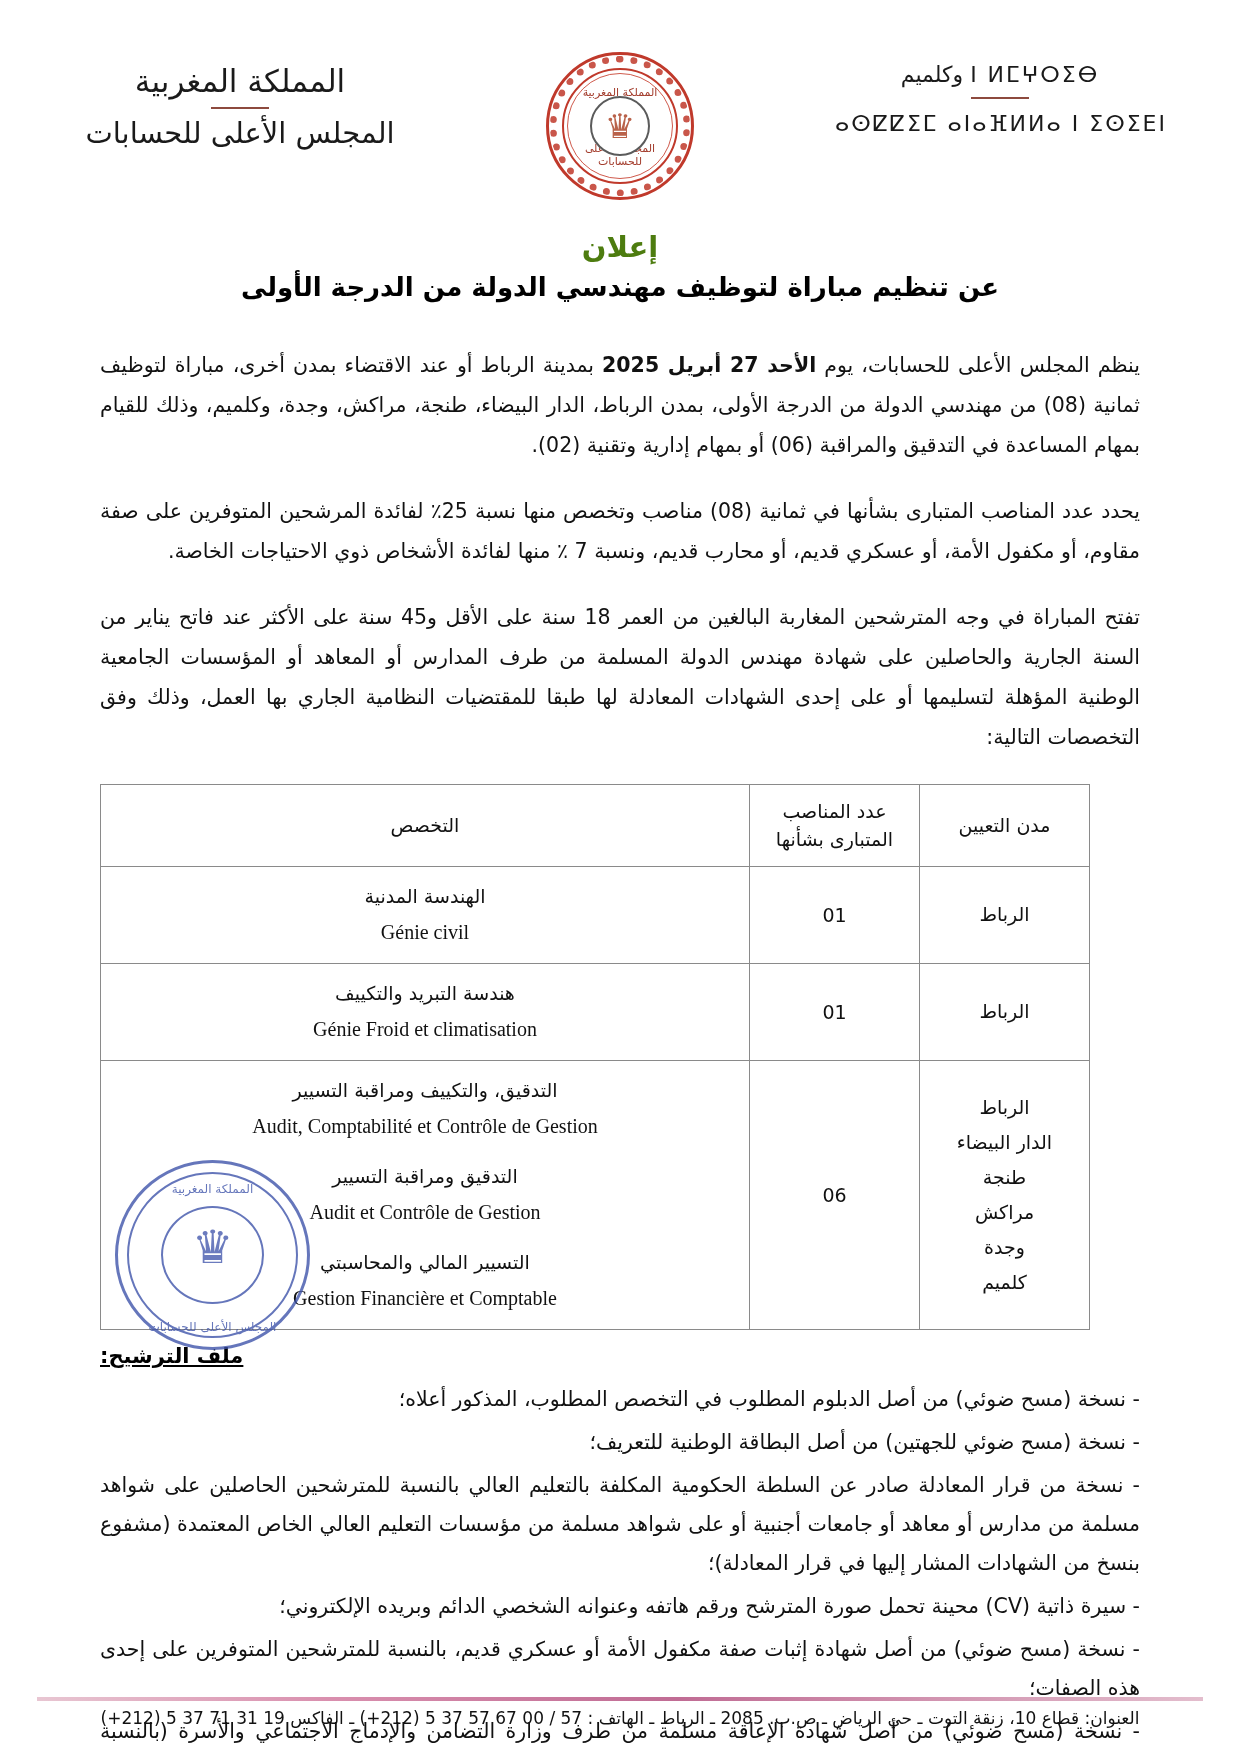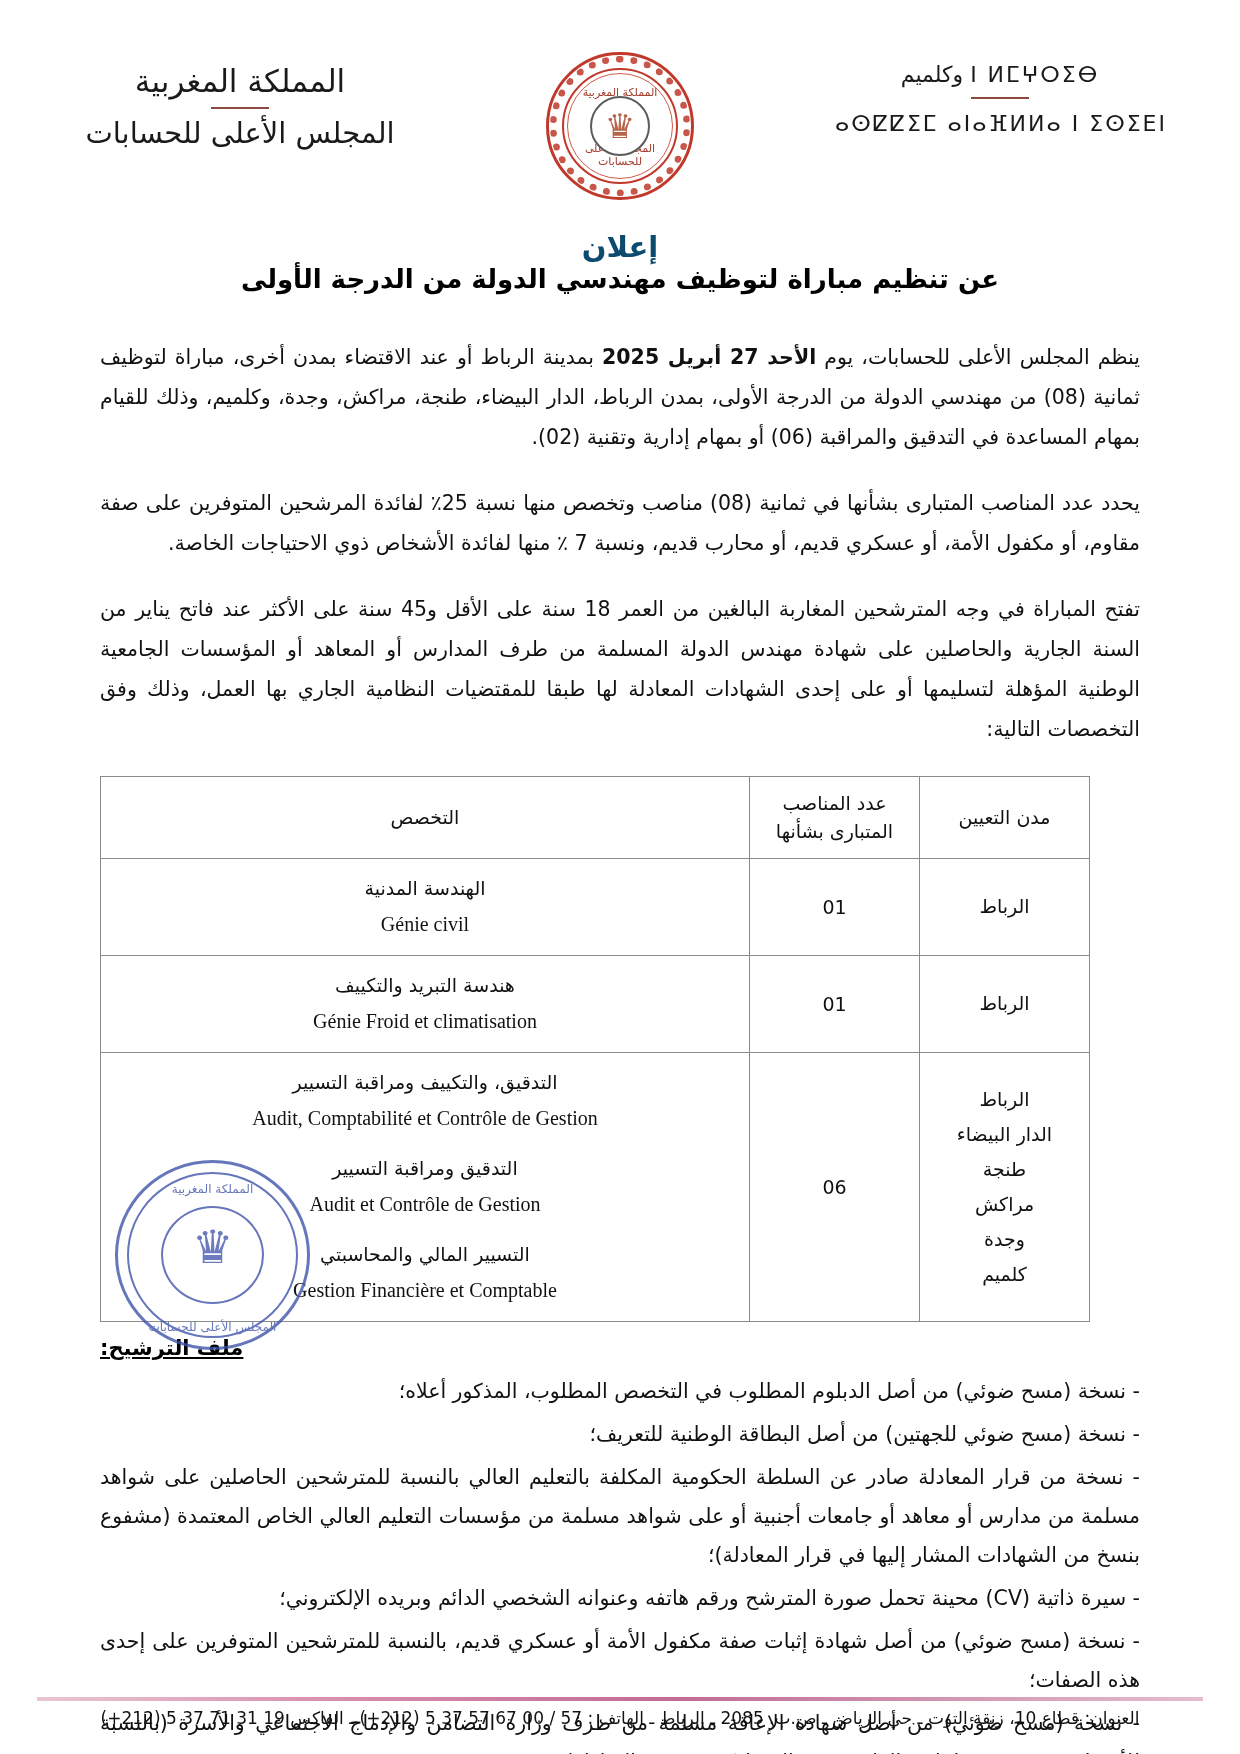--- a/index.html
+++ b/index.html
@@ -127,22 +127,22 @@
   .seal-arc-bottom { bottom: 10px; }
 
   
   .title-block {
     text-align: center;
     margin-top: 30px;
   }
   .doc-title {
     font-size: 29px;
     font-weight: bold;
-    color: #0c4a6e;
-    margin-bottom: 0;
+    color: #4d7c0f;
+    margin-bottom: 8px;
   }
   .doc-subtitle {
     font-size: 26px;
     font-weight: bold;
     color: #000;
     letter-spacing: .2px;
   }
 
   
   .body-wrap {

